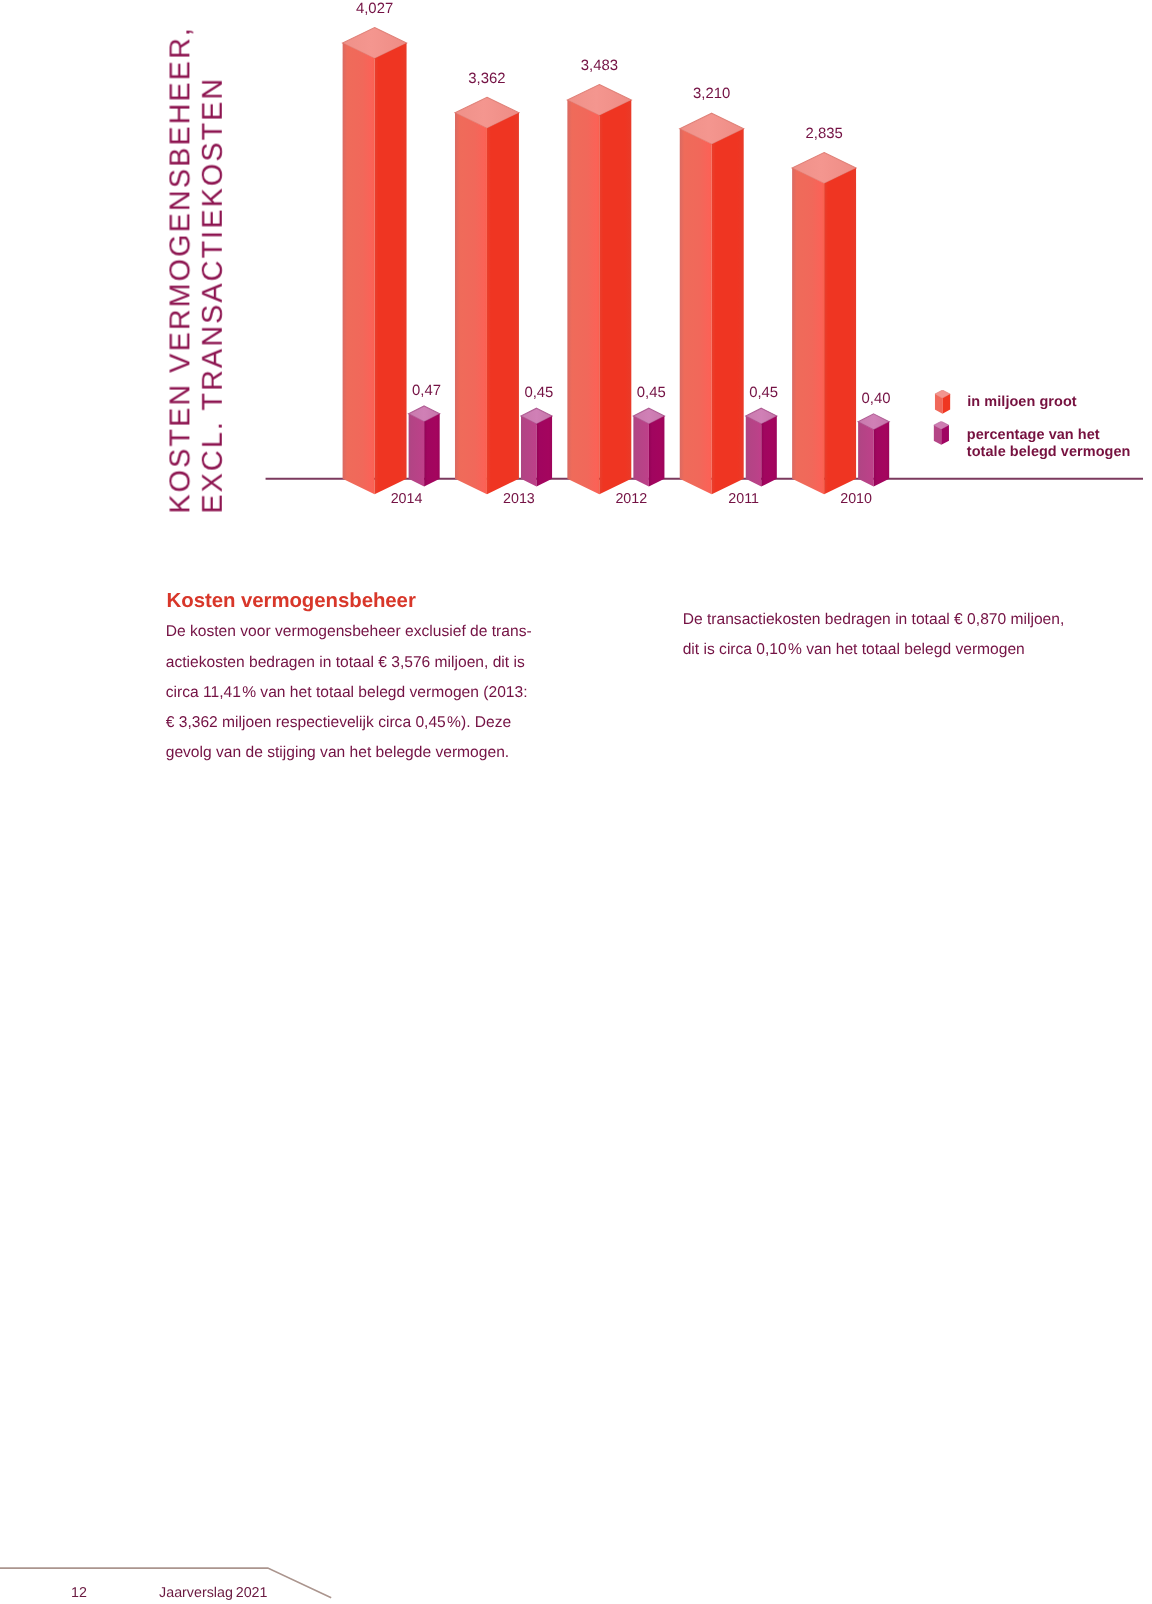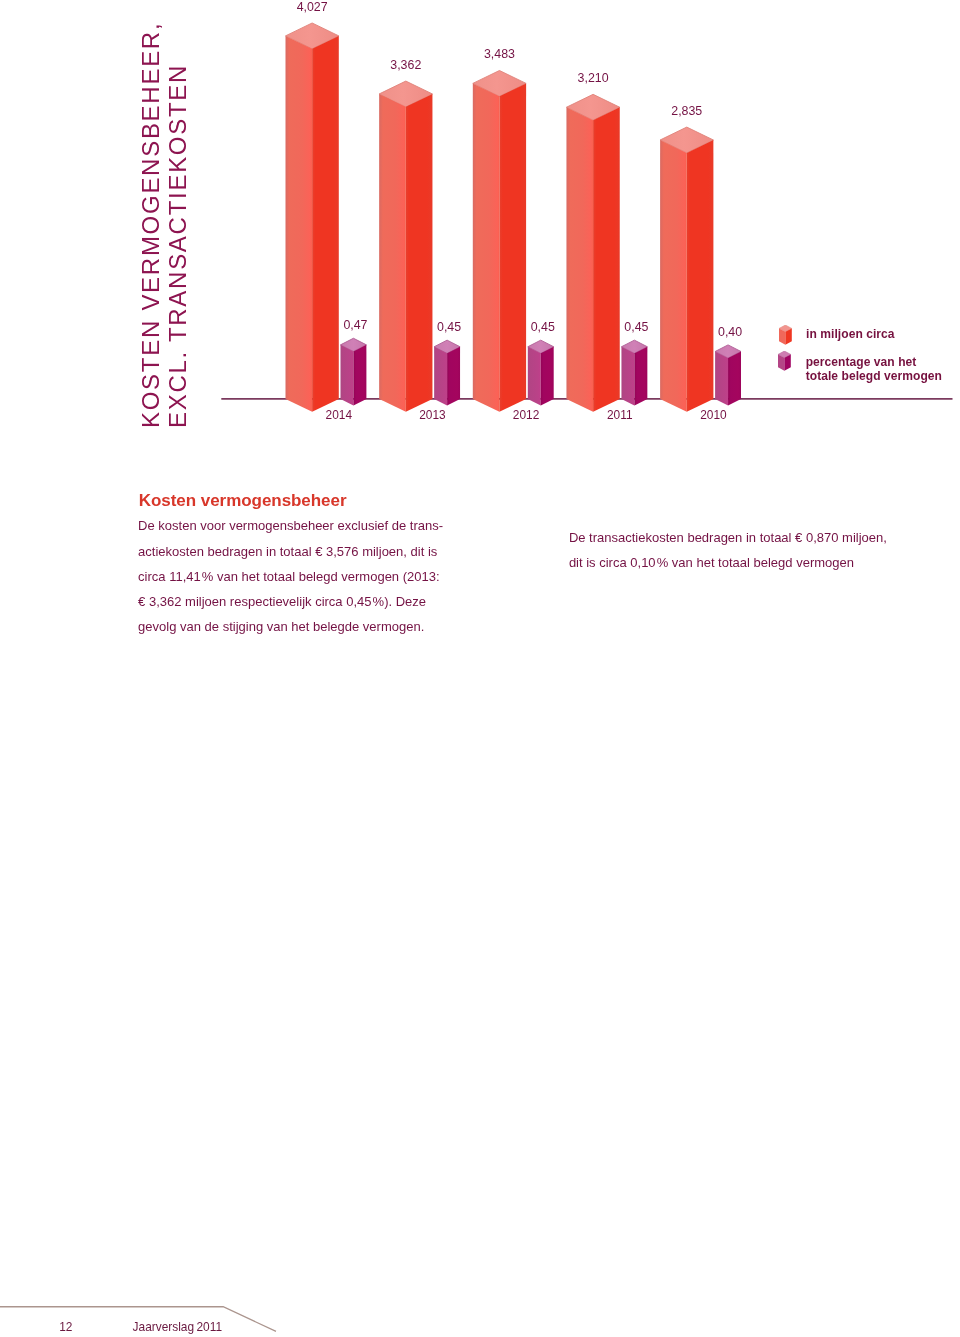--- a/index.html
+++ b/index.html
@@ -32,21 +32,21 @@
   .legend-text-2{top:4.2px;}
 
   
   .body-heading{position:absolute;left:138.8px;top:493px;margin:0;
     color:#d8372a;font-size:17px;font-weight:bold;letter-spacing:-0.05px;
     line-height:16px;}
   .body-col{position:absolute;margin:0;color:#741244;font-size:13px;
     line-height:25.15px;}
   .tline{display:block;white-space:pre;}
   .body-col-left{left:138.1px;top:513.4px;width:390px;}
-  .body-col-right{left:568.9px;top:525px;width:390px;}
+  .body-col-right{left:568.9px;top:503px;width:390px;}
 
   
   .footer-rule{position:absolute;left:0;top:1304.1px;}
   .footer-page{position:absolute;left:59.2px;top:1321.1px;color:#6a1940;font-size:11.9px;line-height:12px;text-align:center;}
   .footer-title{position:absolute;left:132.6px;top:1321.1px;color:#6a1940;font-size:11.9px;line-height:12px;white-space:pre;}
 </style>
 </head>
 <body>
 
 <div class="page">
@@ -176,21 +176,21 @@
       </g>
     </svg>
 
   <div class="legend">
     <div class="legend-row legend-row-0">
       <svg class="legend-cube" width="14" height="21" viewBox="0 0 14 21">
         <path d="M6.4 0 L12.8 3.4 L6.4 6.8 L0 3.4 Z" fill="#f2958f" stroke="#e08279" stroke-width="0.5"></path>
         <path d="M0 3.4 L6.4 6.8 L6.4 19.7 L0 16.3 Z" fill="#f0685a"></path>
         <path d="M6.4 6.8 L12.8 3.4 L12.8 16.3 L6.4 19.7 Z" fill="#ef3722"></path>
       </svg>
-      <span class="legend-text">in miljoen circa</span>
+      <span class="legend-text">in miljoen groot</span>
     </div>
     <div class="legend-row legend-row-1">
       <svg class="legend-cube" width="14" height="21" viewBox="0 0 14 21">
         <path d="M6.4 0 L12.8 3.4 L6.4 6.8 L0 3.4 Z" fill="#ce7db2" stroke="#b05e95" stroke-width="0.5"></path>
         <path d="M0 3.4 L6.4 6.8 L6.4 19.7 L0 16.3 Z" fill="#b44586"></path>
         <path d="M6.4 6.8 L12.8 3.4 L12.8 16.3 L6.4 19.7 Z" fill="#a00462"></path>
       </svg>
       <span class="legend-text legend-text-2">percentage van het
 totale belegd vermogen</span>
     </div>
@@ -206,14 +206,14 @@
   </div>
   <div class="body-col body-col-right">
     <span class="tline">De transactiekosten bedragen in totaal € 0,870 miljoen,</span>
     <span class="tline">dit is circa 0,10 % van het totaal belegd vermogen</span>
   </div>
 
   <svg class="footer-rule" width="290" height="32" viewBox="0 0 290 32">
     <path d="M0 2.75 L223.2 2.75 L276 27.4" fill="none" stroke="#ab958e" stroke-width="1.3"></path>
   </svg>
   <div class="footer-page">12</div>
-  <div class="footer-title">Jaarverslag 2011</div>
+  <div class="footer-title">Jaarverslag 2021</div>
 </div>
 
 </body></html>

